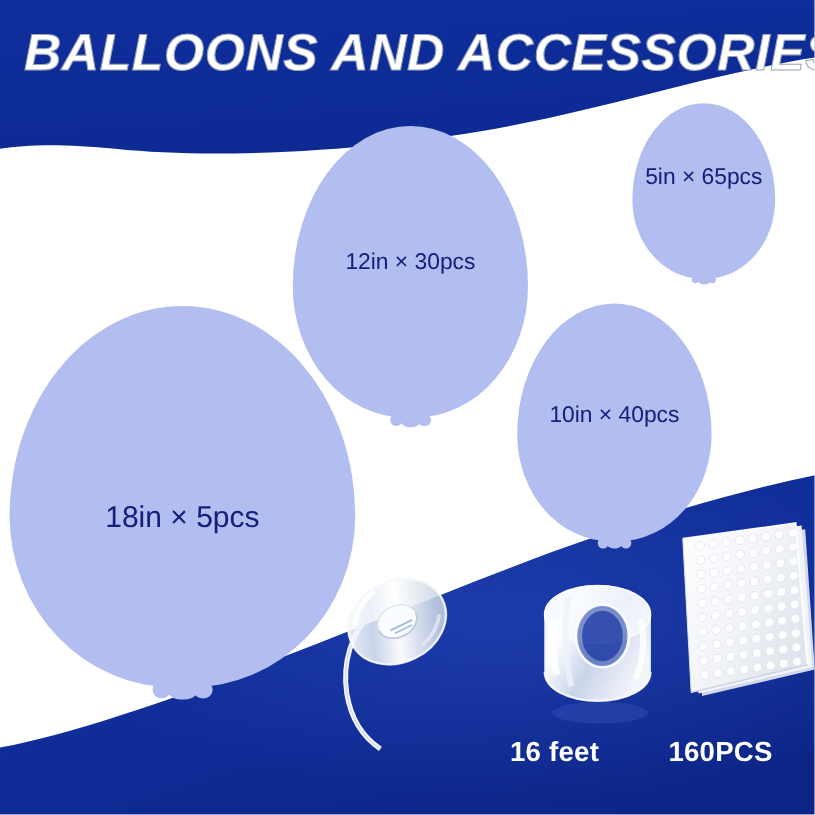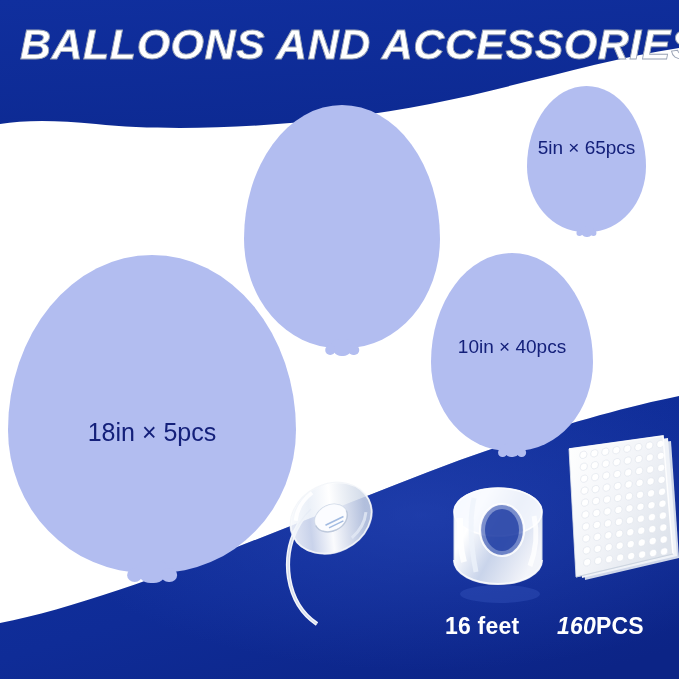--- a/index.html
+++ b/index.html
@@ -88,21 +88,21 @@
   
   .acc-label {
     position: absolute;
     color: #ffffff;
     font-size: 23px;
     font-weight: bold;
     white-space: nowrap;
     z-index: 26;
     letter-spacing: 0.2px;
   }
-  .acc-label .num { font-weight: 600; font-style: italic; }
+  .acc-label .num { font-weight: 600; }
   .acc-label .unit { font-weight: bold; text-align: center; }
   
   .acc-art { position: absolute; z-index: 22; }
 </style>
 </head>
 <body>
 
 <div id="canvas">
 
   <svg id="bg-svg" viewBox="0 0 679 679">
@@ -162,20 +162,21 @@
 
   <div class="balloon" style="left:8px; top:255px; width:288px; height:318px;">
     <div class="body"></div>
     <div class="knot"></div>
     <div class="label" style="top:177px; font-size:25px;">18in × 5pcs</div>
   </div>
 
   <div class="balloon" style="left:244px; top:105px; width:196px; height:243px;">
     <div class="body"></div>
     <div class="knot"></div>
+    <div class="label" style="top:114px; font-size:19px;">12in × 30pcs</div>
   </div>
 
   <div class="balloon" style="left:431px; top:253px; width:162px; height:198px;">
     <div class="body"></div>
     <div class="knot"></div>
     <div class="label" style="top:94px; font-size:19px;">10in × 40pcs</div>
   </div>
 
   <div class="balloon" style="left:527px; top:86px; width:119px; height:146px;">
     <div class="body"></div>
@@ -350,19 +351,19 @@
           <polygon points="304,19 398,6 408,124 311,147"></polygon>
         </clipPath>
       </defs>
 
       <polyline points="304,19 398,6 408,124" fill="none" stroke="#ffffff" stroke-width="1.6" opacity="0.9"></polyline>
       <polyline points="311,147 408,124" fill="none" stroke="#c9d1dd" stroke-width="1.2" opacity="0.9"></polyline>
     </g>
   </svg>
 
 
-  <div class="acc-label" style="left:445px; top:613px;">16 feet</div>
+  <div class="acc-label" style="left:425px; top:613px;">16 feet</div>
 
   <div class="acc-label" style="left:557px; top:613px;">
     <span class="num">160</span><span class="unit">PCS</span>
   </div>
 
 </div>
 
 </body></html>

